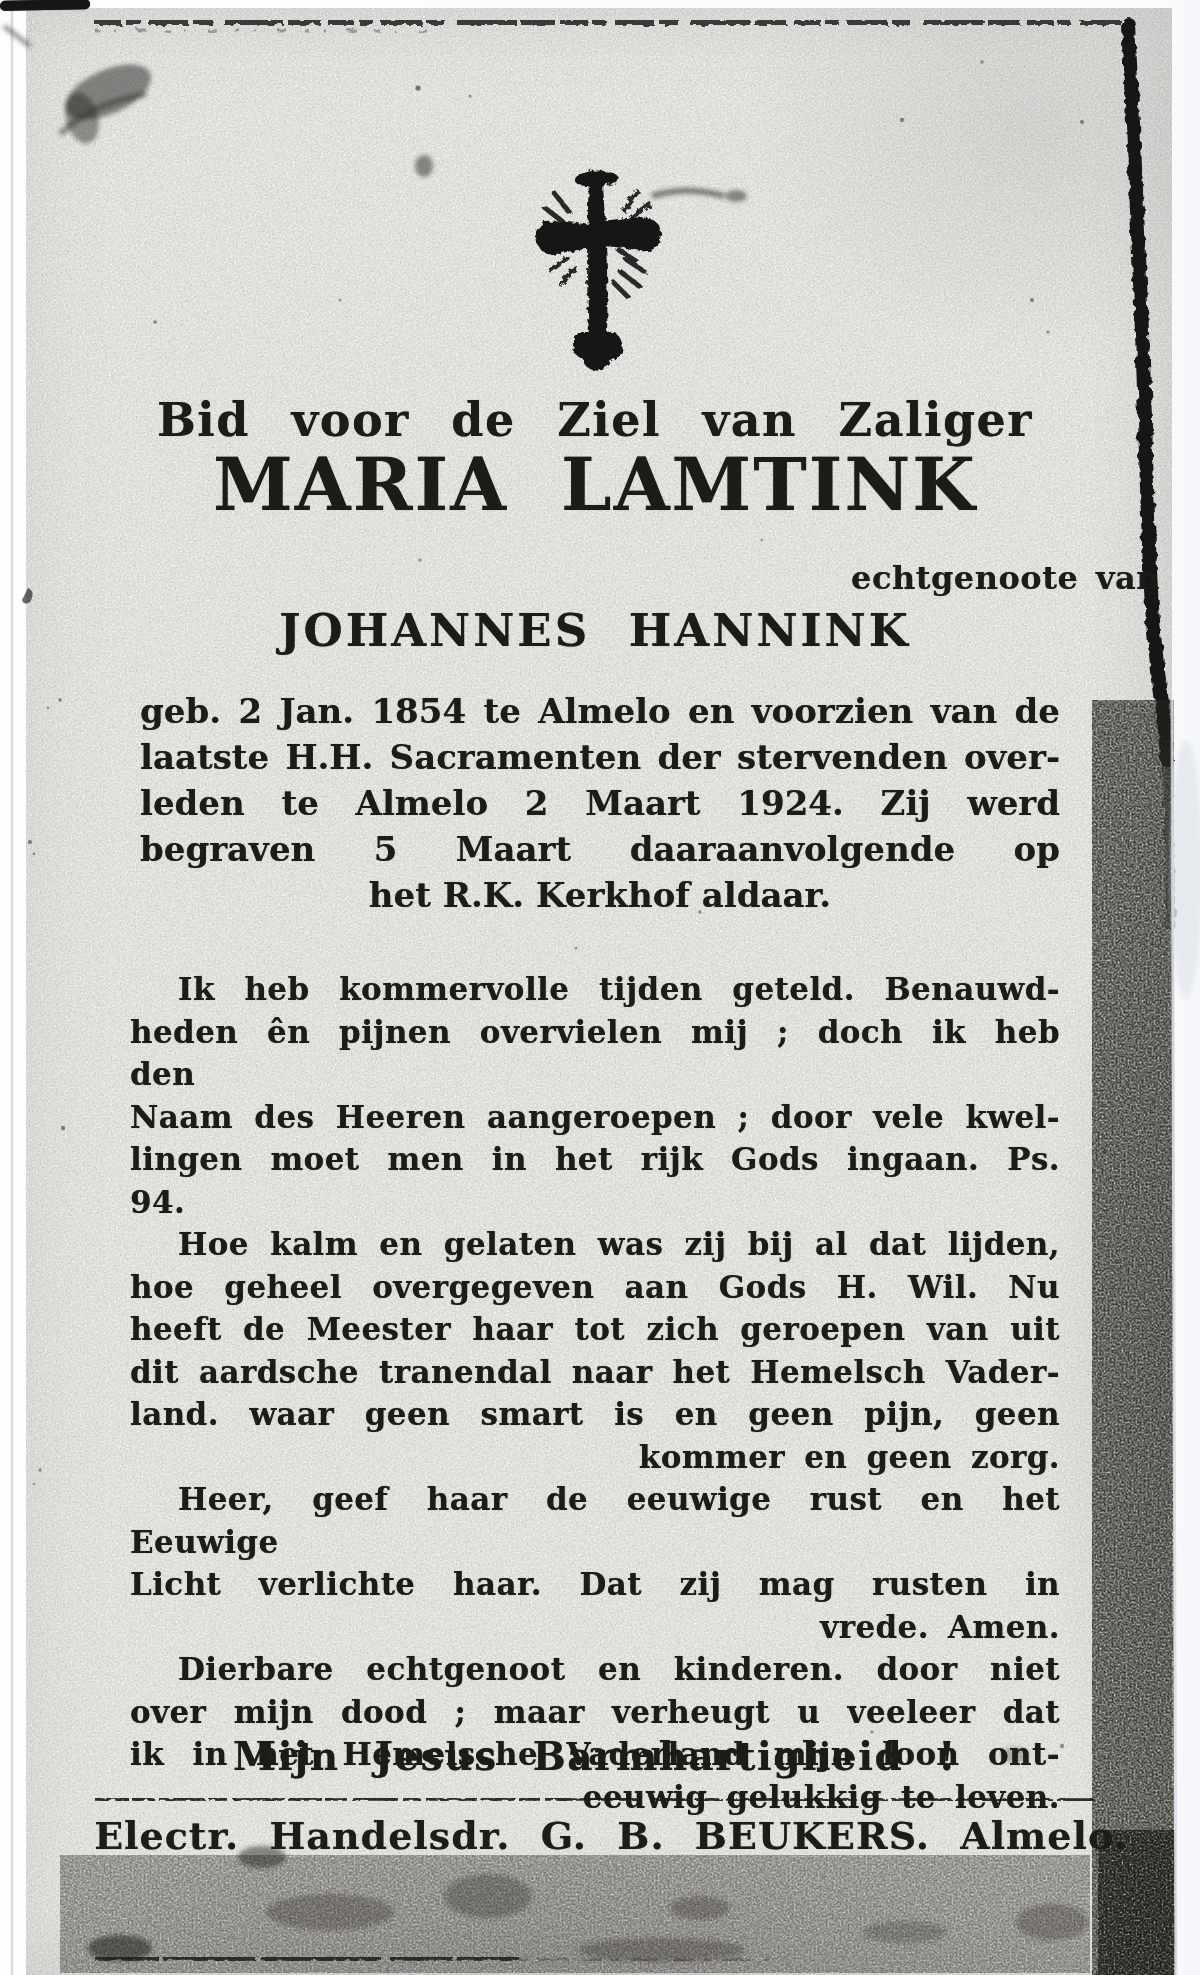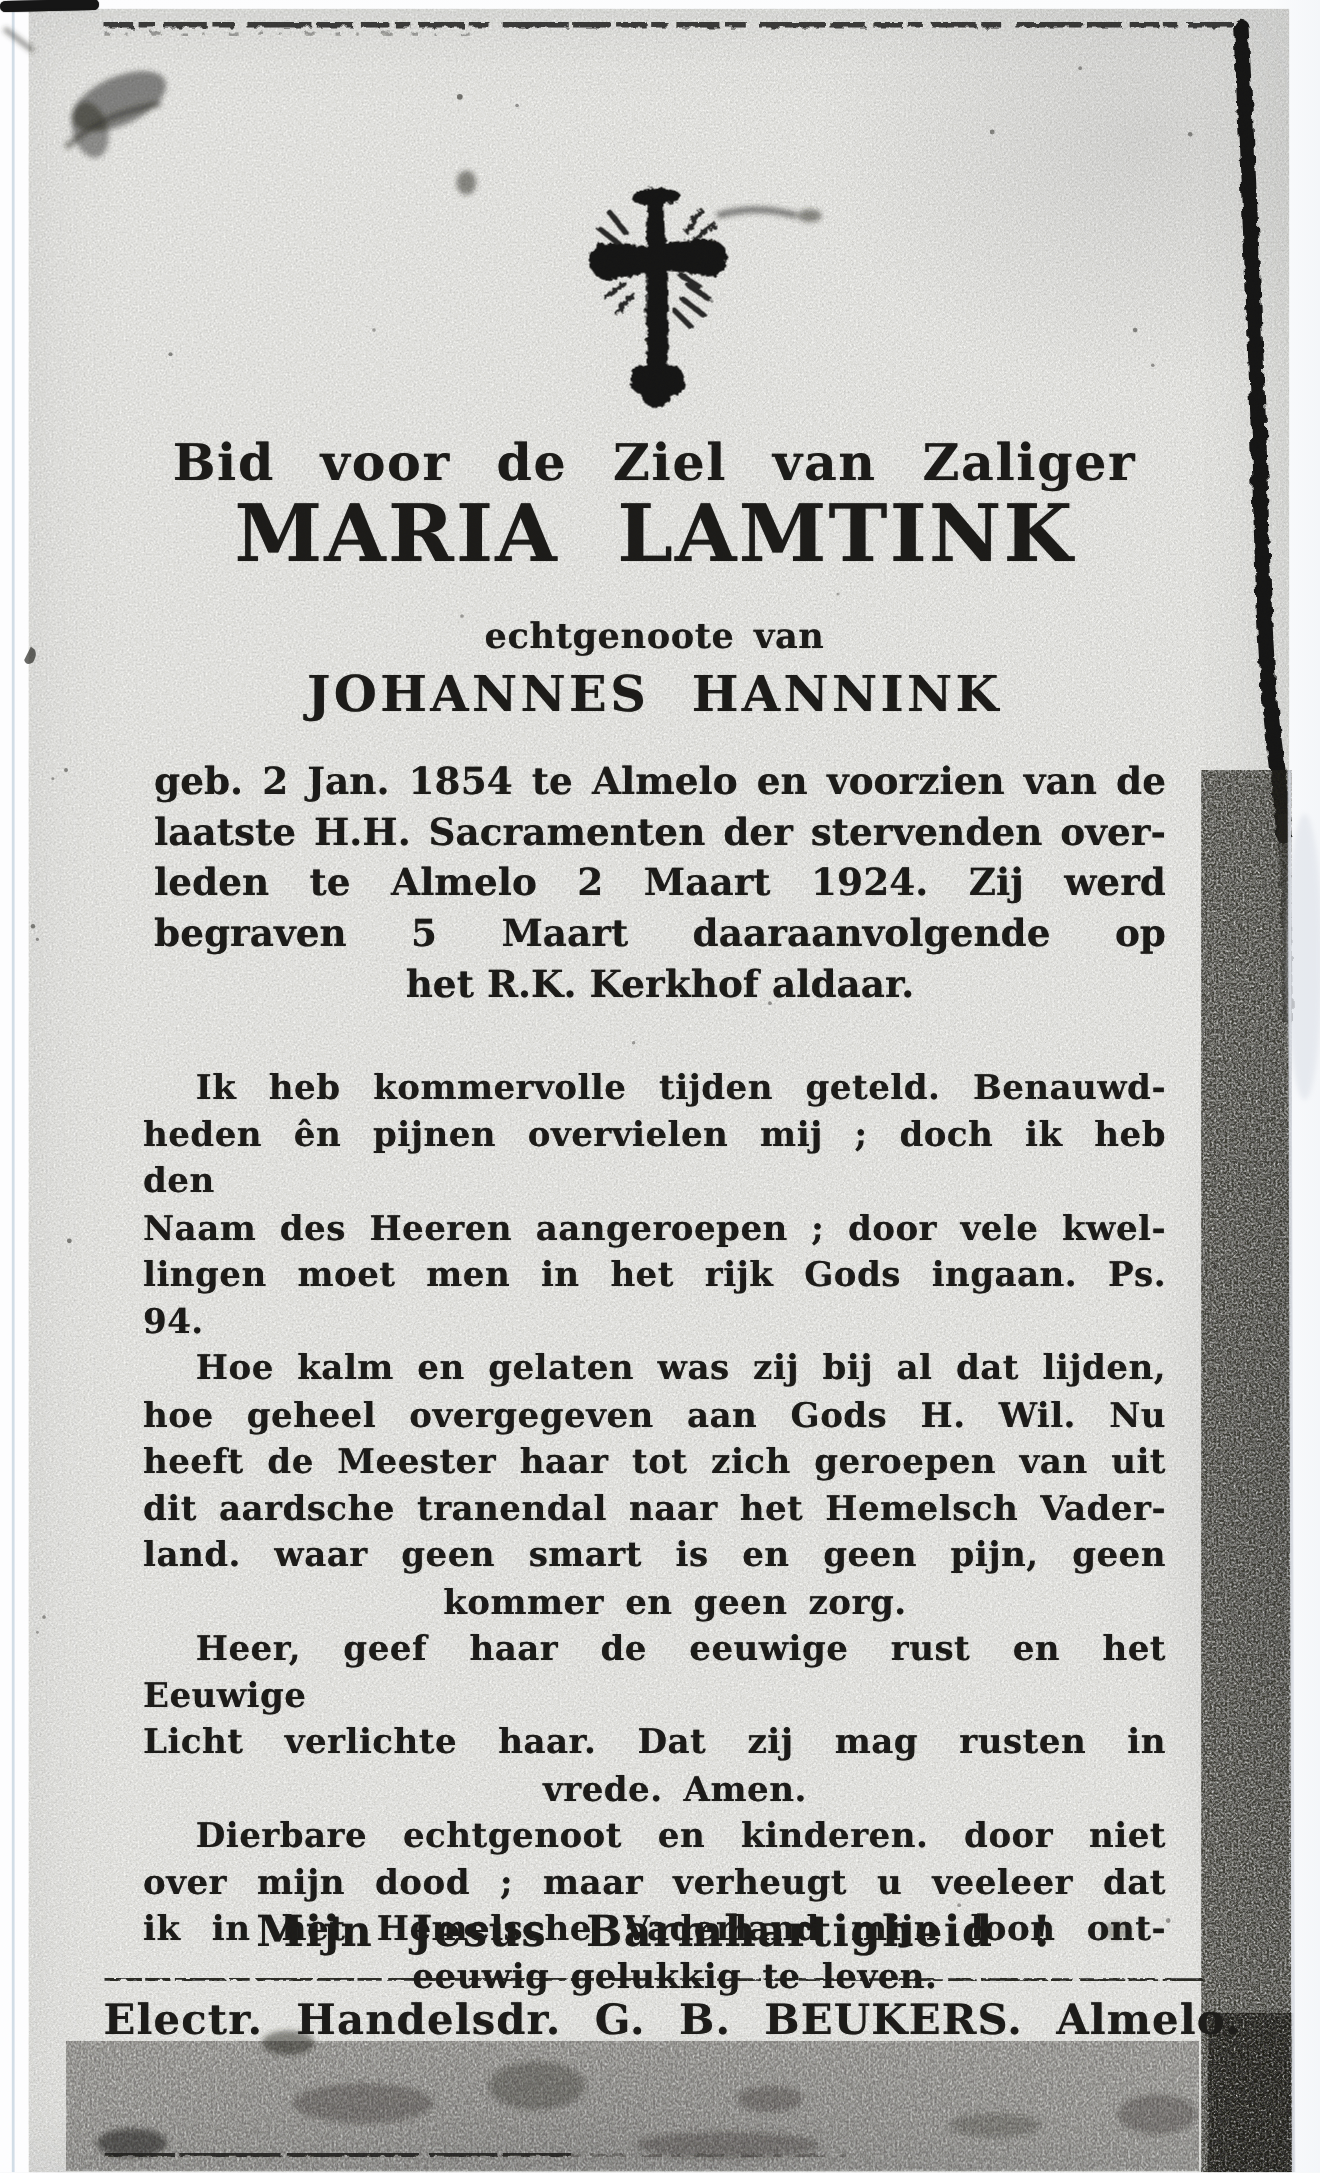--- a/index.html
+++ b/index.html
@@ -16,33 +16,33 @@
   .art,.grain{position:absolute;left:0;top:0;pointer-events:none;}
   .grain{opacity:.55;}
   .t{position:absolute;color:#1d1c1a;font-family:"DejaVu Serif","Liberation Serif",serif;
      font-weight:bold;text-shadow:0 0 .7px rgba(28,27,24,.65);}
   .center{text-align:center;}
   .h-bid{left:30px;top:392px;width:1130px;font-size:46px;line-height:56px;
          letter-spacing:1.5px;word-spacing:24px;}
   .h-name{left:30px;top:438px;width:1130px;font-size:72px;line-height:94px;
           letter-spacing:2px;word-spacing:26px;}
   .h-rel{left:30px;top:558px;width:1130px;font-size:32px;line-height:40px;
-         letter-spacing:.5px;word-spacing:6px;}
+         letter-spacing:.5px;word-spacing:6px;text-align:right;}
   .h-spouse{left:30px;top:602px;width:1130px;font-size:45px;line-height:58px;
             letter-spacing:3px;word-spacing:20px;}
   .bio{left:140px;top:688px;width:920px;font-size:34px;}
   .bio .bl{line-height:46px;white-space:nowrap;}
   .bio .jl{white-space:normal;text-align:justify;text-align-last:justify;}
   .divider{left:553px;top:926px;width:90px;height:10px;background:#161616;
            border-radius:5px;transform:rotate(-1.2deg);box-shadow:0 0 1px #161616;}
   .body{left:130px;top:968px;width:930px;font-size:31px;letter-spacing:.4px;word-spacing:8px;}
   .body .ln{line-height:42.5px;}
   .body .jl{text-align:justify;text-align-last:justify;}
   .body .ind{text-indent:48px;}
-  .body .lastln{text-align:center;margin-left:37px;}
+  .body .lastln{text-align:right;margin-left:37px;}
   .invoc{left:30px;top:1732px;width:1130px;font-size:39px;line-height:48px;
          letter-spacing:1.5px;word-spacing:20px;}
   .printer{left:46px;top:1812px;width:1130px;font-size:38px;line-height:48px;
            letter-spacing:1px;word-spacing:16px;}
   .cross{position:absolute;left:515px;top:146px;width:165px;height:225px;}
 </style>
 </head>
 <body>
 
 <div class="page">

